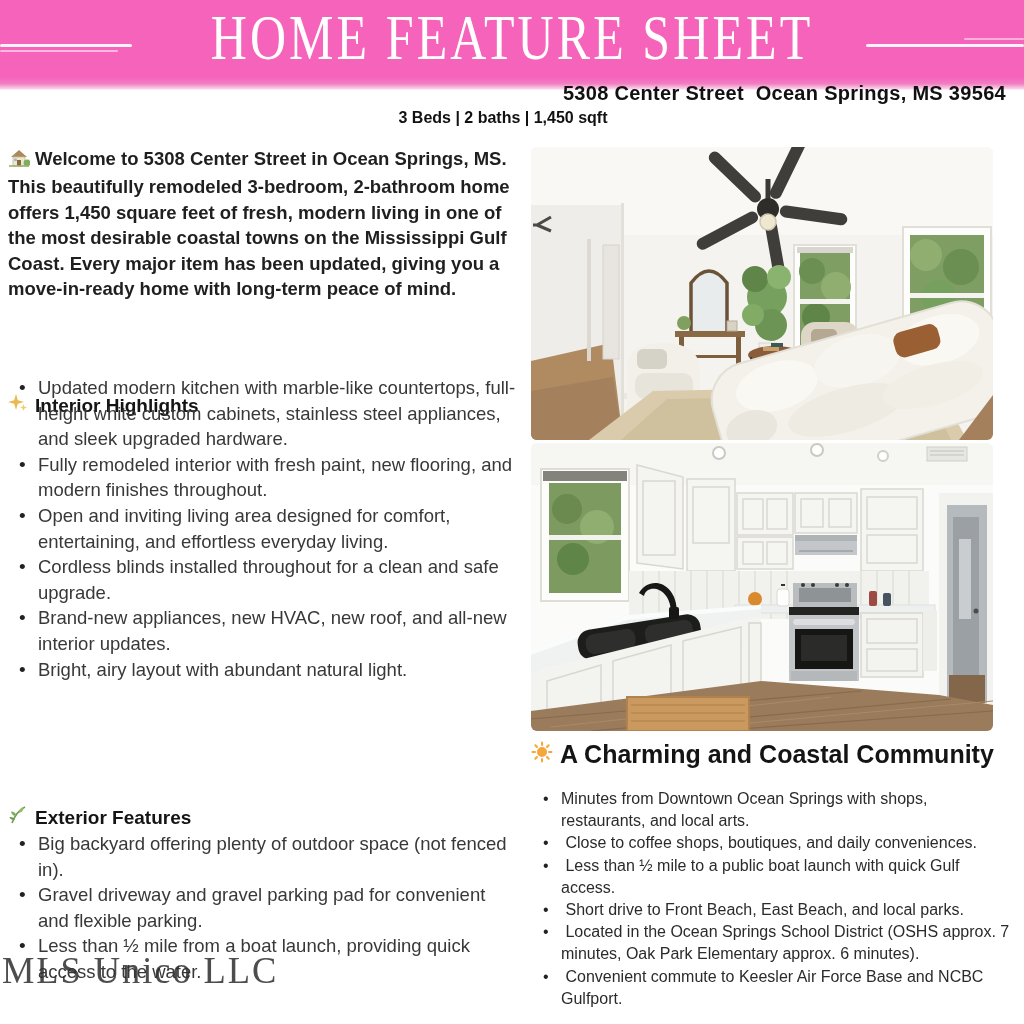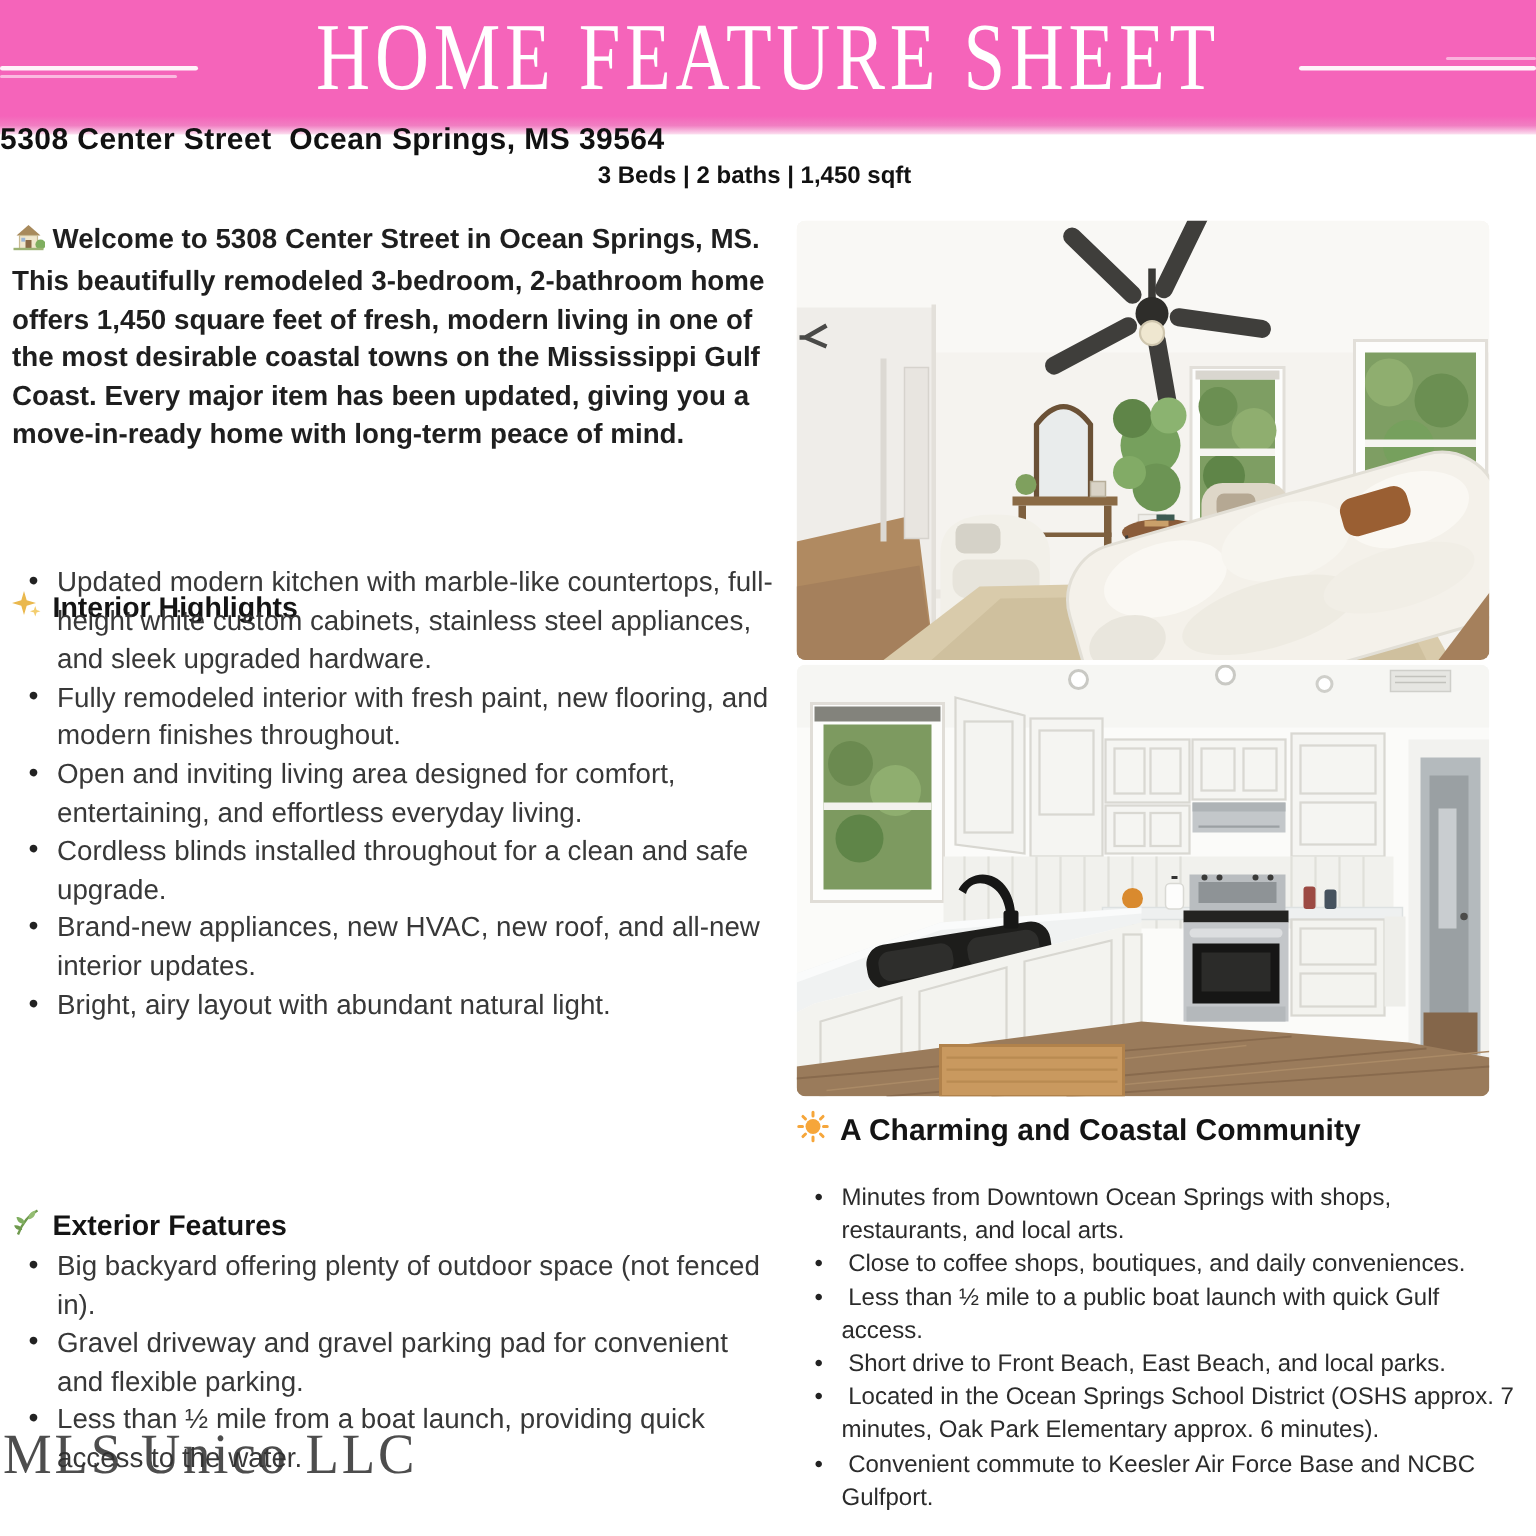--- a/index.html
+++ b/index.html
@@ -20,40 +20,40 @@
     transform:scaleX(0.78); transform-origin:center;
     white-space:nowrap;
   }
   .banner-line { position:absolute; background:rgba(255,255,255,0.92); border-radius:2px; }
   .line-l1 { left:0;  top:44px; width:132px; height:3px; }
   .line-l2 { left:0;  top:50px; width:118px; height:2px; background:rgba(255,255,255,0.55); }
   .line-r1 { right:0; top:44px; width:158px; height:3px; }
   .line-r2 { right:0; top:38px; width:60px;  height:2px; background:rgba(255,255,255,0.5); }
   
   .address {
-    position:absolute; left:0; right:18px; top:82px; text-align:left;
+    position:absolute; left:0; right:18px; top:82px; text-align:right;
     font-size:20px; font-weight:bold; color:#111; letter-spacing:0.3px; white-space:pre-wrap;
   }
   .specs {
     position:absolute; left:0; right:18px; top:109px; text-align:center;
     font-size:16px; font-weight:bold; color:#111;
   }
   
   .intro {
     position:absolute; left:8px; top:146px; width:506px;
     font-size:18.5px; font-weight:bold; color:#1f1f1f; line-height:25.4px; white-space:pre-wrap;
   }
   .sec-head {
     position:absolute; display:flex; align-items:center; gap:7px;
     font-size:19px; font-weight:bold; color:#141414;
   }
   .sec-head svg { flex:0 0 auto; }
   #interior-head  { left:8px;  top:349px;margin-top:44px; }
   #exterior-head  { left:8px;  top:805px; }
-  #community-head { left:531px; top:740px; font-size:20px;align-items:center; }
+  #community-head { left:531px; top:740px; font-size:25px;align-items:center; }
   ul.feature-list { position:absolute; list-style:none; }
   ul.feature-list li {
     position:relative; padding-left:30px; color:#383838;
     font-size:18.5px; line-height:25.6px; white-space:pre-wrap;
   }
   ul.feature-list li::before {
     content:"\2022"; position:absolute; left:11px; top:0; color:#222; font-size:19px;
   }
   #interior-list { left:8px; top:375px; width:512px; }
   #exterior-list { left:8px; top:831px; width:512px; }

